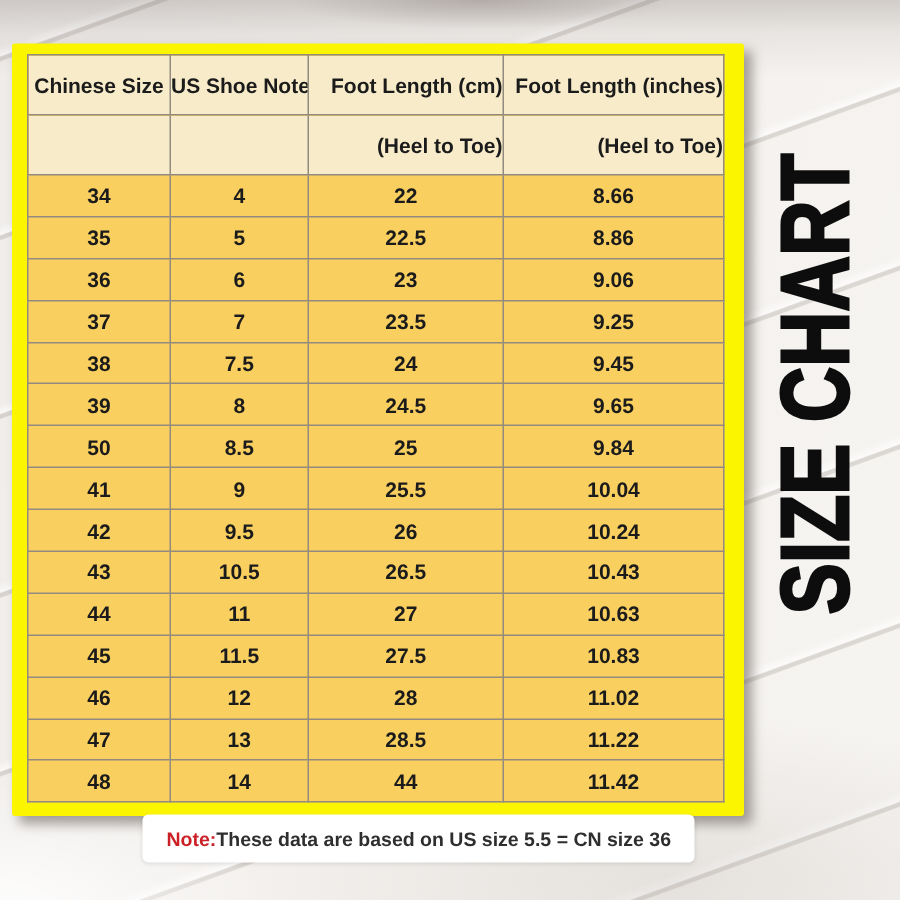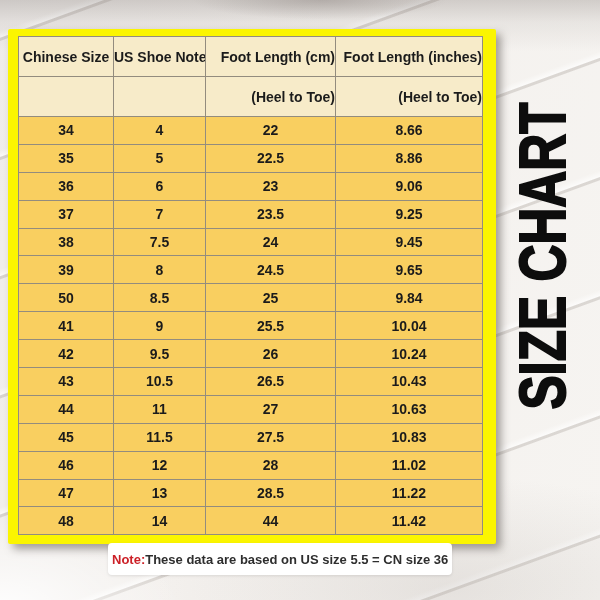--- a/index.html
+++ b/index.html
@@ -68,23 +68,23 @@
     white-space:nowrap;
     font-size:64px;
     font-weight:bold;
     letter-spacing:0px;
     color:var(--title_black,#0d0d0d);
     -webkit-text-stroke:2px var(--title_black,#0d0d0d);
   }
 
   
   .note {
-    position:absolute; left:108px; top:543px;
+    position:absolute; left:95px; top:543px;
     height:32px;
-    padding:0 4px;
+    padding:0 16px;
     background:#ffffff;
     border-radius:4px;
     display:flex; align-items:center;
     font-size:13px; font-weight:bold;
     color:var(--note_text,#2e2e2e);
     white-space:nowrap;
     box-shadow:0 1px 3px rgba(0,0,0,0.10);
   }
   .note .red { color:var(--note_red,#cc2027); }
 </style>

